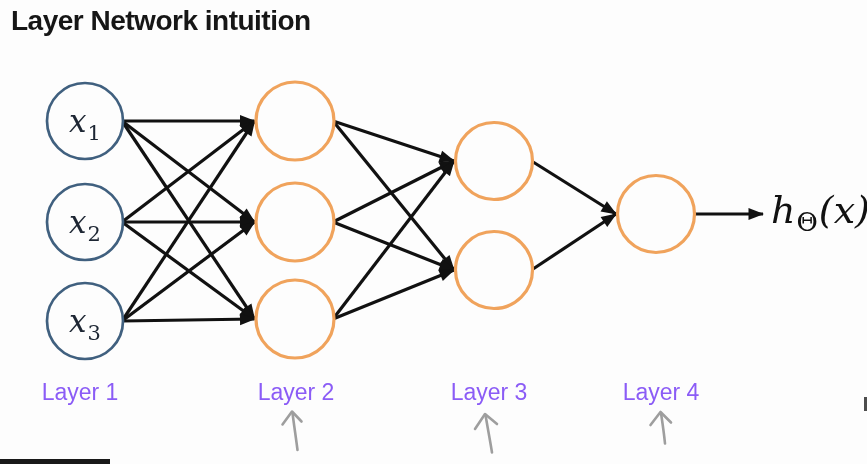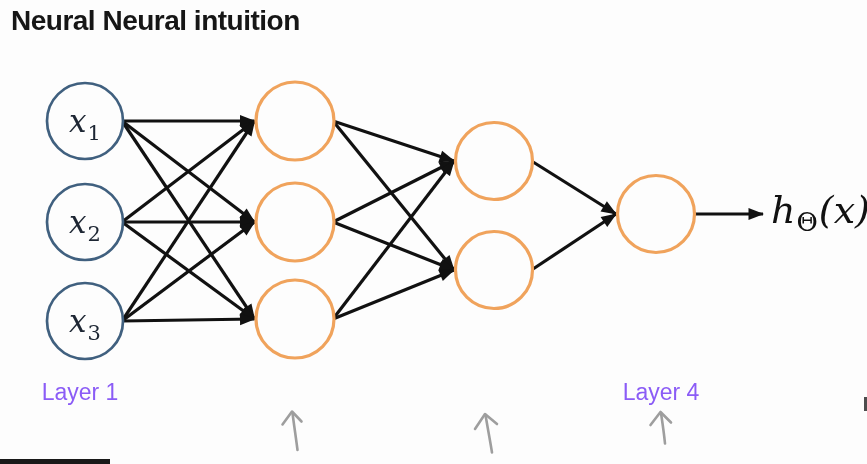--- a/index.html
+++ b/index.html
@@ -117,23 +117,25 @@
           <path d="M492,452.5 C490,440 487.5,427 485.5,415"></path>
           <path d="M475,429 L485,414 L497,424"></path>
         </g>
         <g>
           <path d="M665,443.5 C664,433 662.5,423 661,413"></path>
           <path d="M650.5,425 L660.5,412 L671,422.5"></path>
         </g>
       </g>
     </svg>
 
-  <div class="slide-title">Neural Neural intuition</div>
+  <div class="slide-title">Layer Network intuition</div>
 
   <div class="layer-label" style="left:80px">Layer 1</div>
+  <div class="layer-label" style="left:296px">Layer 2</div>
+  <div class="layer-label" style="left:489px">Layer 3</div>
   <div class="layer-label" style="left:661px">Layer 4</div>
 
   <div class="output-label"><span class="mi">h</span><span class="msub">Θ</span><span class="mi">(x)</span></div>
 
   <div class="progress-bar"></div>
   <div class="right-edge-mark"></div>
 
 </div>
 
 </body></html>

